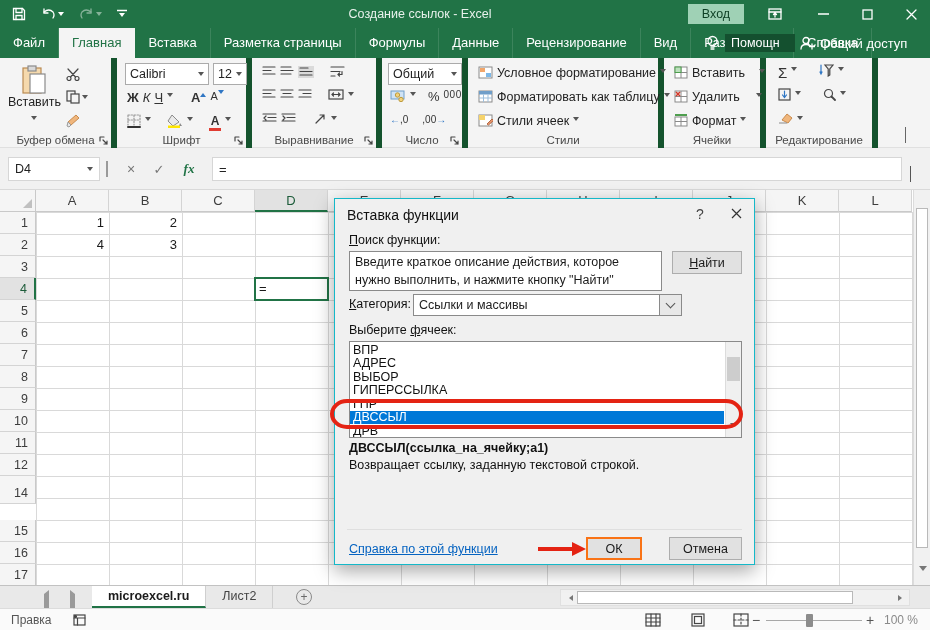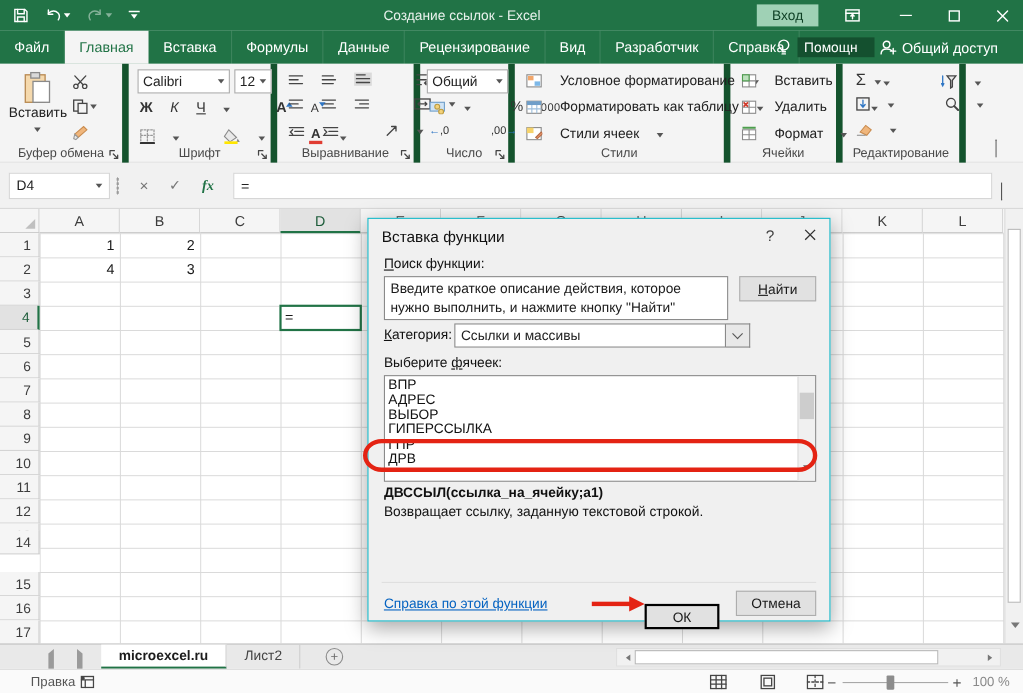--- a/index.html
+++ b/index.html
@@ -28,21 +28,21 @@
 
 .ribbon{position:absolute;left:0;top:58px;width:930px;height:90px;background:#f4f4f4;border-bottom:1px solid #e0e0e0}
 .rgroup{position:absolute;top:0;height:90px;border-right:6px solid #14532d}
 .glabel{position:absolute;left:0;right:0;bottom:2px;text-align:center;font-size:11.5px;color:#494949}
 .launch{position:absolute;right:3px;bottom:3px}
 .mini{position:absolute;display:flex;align-items:center;gap:2px}
 .btxt{font-size:12.5px;color:#222}
 .combo{position:absolute;background:#fff;border:1px solid #ababab;display:flex;align-items:center;font-size:12.5px;padding:0 4px;height:22px;color:#222}
 .combo .dd{margin-left:auto}
 .bium{font-size:13px;font-weight:bold;color:#333}
-.rowlab{position:absolute;display:flex;align-items:flex-end;gap:16px;font-size:12.5px;color:#222;white-space:nowrap}
+.rowlab{position:absolute;display:flex;align-items:flex-start;gap:4px;font-size:12.5px;color:#222;white-space:nowrap}
 .chev-up{width:9px;height:9px;border-left:1.4px solid #666;border-top:1.4px solid #666;transform:rotate(45deg)}
 
 .fbar{position:absolute;left:0;top:148px;width:930px;height:42px;background:#f1f1f1;border-bottom:1px solid #d9d9d9}
 .namebox{position:absolute;left:8px;top:9px;width:92px;height:24px;background:#fff;border:1px solid #d6d6d6;display:flex;align-items:center;padding:0 6px;font-size:12.5px}
 .fbtn{position:absolute;top:9px;width:26px;height:24px;display:flex;align-items:center;justify-content:center;color:#777;font-size:13px}
 .fxt{color:#217346;font-style:italic;font-family:"Liberation Serif","DejaVu Serif",serif;font-weight:bold}
 .finput{position:absolute;left:212px;top:9px;width:690px;height:24px;background:#fff;border:1px solid #d6d6d6;display:flex;align-items:center;padding:0 6px;font-size:13px}
 .dots{position:absolute;left:106px;top:13px;width:2px;height:16px;background-image:radial-gradient(#9a9a9a 1px,transparent 1px);background-size:2px 4px}
 
 .grid{position:absolute;left:0;top:190px;width:913px;height:395px;background:#fff;overflow:hidden}
@@ -154,20 +154,21 @@
           <path d="M1 1 10 10M10 1 1 10"></path>
         </svg>
       </div>
   </div>
 
   <div class="tabrow">
       <div id="tabs" style="display:flex">
         <div class="tab">Файл</div>
         <div class="tab active">Главная</div>
         <div class="tab">Вставка</div>
+        <div class="tab">Разметка страницы</div>
         <div class="tab">Формулы</div>
         <div class="tab">Данные</div>
         <div class="tab">Рецензирование</div>
         <div class="tab">Вид</div>
         <div class="tab">Разработчик</div>
         <div class="tab">Справка</div>
       </div>
     </div>
   <div class="tellme">
     <span>
@@ -591,35 +592,36 @@
 
     <div class="dlabel" style="left:14px;top:124px"><span>Выберите </span><span class="key">ф</span><span>ячеек:</span></div>
 
     <div class="fnlistbox">
       <div id="fnlist" style="position:absolute;left:0;top:1px;right:17px">
           <div class="fn">ВПР</div>
           <div class="fn">АДРЕС</div>
           <div class="fn">ВЫБОР</div>
           <div class="fn">ГИПЕРССЫЛКА</div>
           <div class="fn">ГПР</div>
+          <div class="fn sel">ДВССЫЛ</div>
           <div class="fn">ДРВ</div>
         </div>
       <div class="lscroll">
         <div class="abs" style="left:4px;top:5px"><span class="tri" style="border:3.5px solid transparent;border-bottom:4.5px solid #666"></span></div>
         <div class="abs" style="left:1px;top:15px;width:13px;height:24px;background:#cdcdcd"></div>
         <div class="abs" style="left:4px;top:85px"><span class="tri" style="border:3.5px solid transparent;border-top:4.5px solid #666"></span></div>
       </div>
     </div>
 
     <div class="sig">ДВССЫЛ(ссылка_на_ячейку;а1)</div>
     <div class="desc">Возвращает ссылку, заданную текстовой строкой.</div>
     <div class="dsep"></div>
 
     <div class="helplink">Справка по этой функции</div>
-    <div class="dbtn" style="left:251px;top:350px;width:68px;border:2px solid #000000">ОК</div>
+    <div class="dbtn" style="left:251px;top:338px;width:56px;border:2px solid #f97316">ОК</div>
     <div class="dbtn" style="left:334px;top:338px;width:73px">Отмена</div>
 
     <div class="ann-ellipse"></div>
     <div class="ann-arrow">
         <div class="shaft"></div>
         <div class="head"></div>
       </div>
   </div>
 
   <div class="sheetbar">
@@ -635,21 +637,21 @@
           <span class="tri" style="border:3.5px solid transparent;border-right:4.5px solid #777"></span>
         </div>
       <div class="sthumb" style="position:relative;width:276px;height:13px"></div>
       <div style="margin-left:auto;width:16px;display:flex;justify-content:center">
           <span class="tri" style="border:3.5px solid transparent;border-left:4.5px solid #777"></span>
         </div>
     </div>
   </div>
 
   <div class="statusbar">
-    <div class="abs" style="left:28px;top:4px">Правка</div>
+    <div class="abs" style="left:11px;top:4px">Правка</div>
     <div class="abs" style="left:72px;top:4px">
         <svg class="ic" width="14" height="13">
           <rect x="2" y="2" width="11" height="10"></rect>
           <path d="M2 5h11M5.5 5v7"></path>
           <circle cx="3.5" cy="3.5" r="1" style="fill:#454545"></circle>
         </svg>
       </div>
     <div class="abs" style="left:645px;top:4px">
         <svg class="ic" width="16" height="14">
           <rect x="1" y="1" width="14" height="12"></rect>

